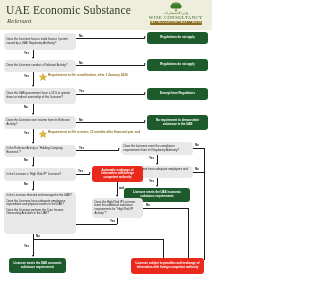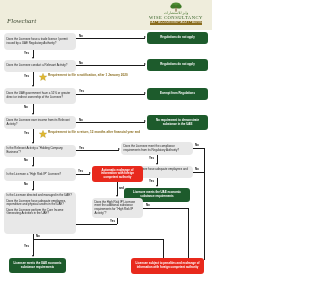--- a/index.html
+++ b/index.html
@@ -70,21 +70,22 @@
   .lnv{width:0.6px;}
   .arw{position:absolute;width:0;height:0;}
   .arw-d{border-left:1.7px solid transparent;border-right:1.7px solid transparent;border-top:2.4px solid #1a1a1a;}
   .arw-r{border-top:1.7px solid transparent;border-bottom:1.7px solid transparent;border-left:2.4px solid #1a1a1a;}
   .arw-l{border-top:1.7px solid transparent;border-bottom:1.7px solid transparent;border-right:2.4px solid #1a1a1a;}
 </style>
 </head>
 <body>
 
 <div class="header">
-  <div class="header-sub">Flowchart</div>
+  <div class="header-title">UAE Economic Substance</div>
+  <div class="header-sub">Relevant</div>
   <div class="logo">
     <svg class="logo-tree" width="14" height="10" viewBox="0 0 14 10">
       <ellipse cx="7" cy="3.2" rx="4.6" ry="2.6" fill="#4e8c33"></ellipse>
       <ellipse cx="4.2" cy="4.4" rx="2.8" ry="2" fill="#3f7a28"></ellipse>
       <ellipse cx="9.8" cy="4.4" rx="2.8" ry="2" fill="#3f7a28"></ellipse>
       <rect x="6.5" y="5" width="1" height="4.6" fill="#6b5524"></rect>
     </svg>
     <span class="logo-ar">وايز للاستشارات</span>
     <span class="logo-name">WISE CONSULTANCY</span>
     <span class="logo-tag">TAX • ACCOUNTING • AUDIT • ADVISORY</span>

